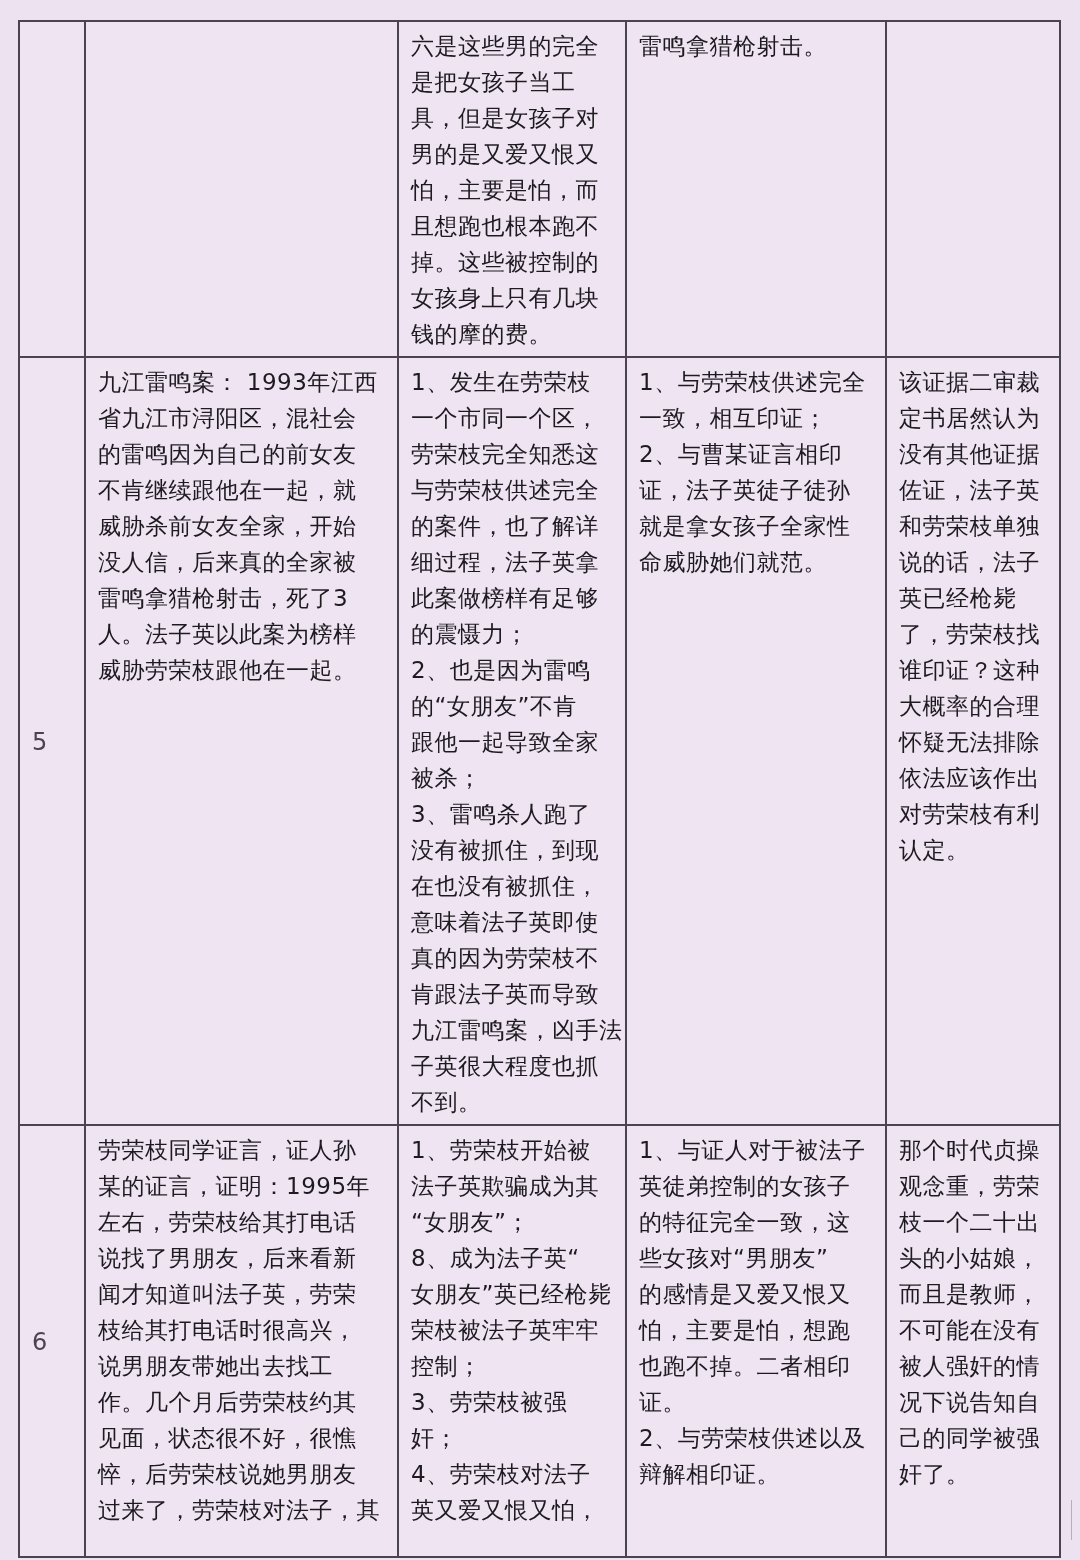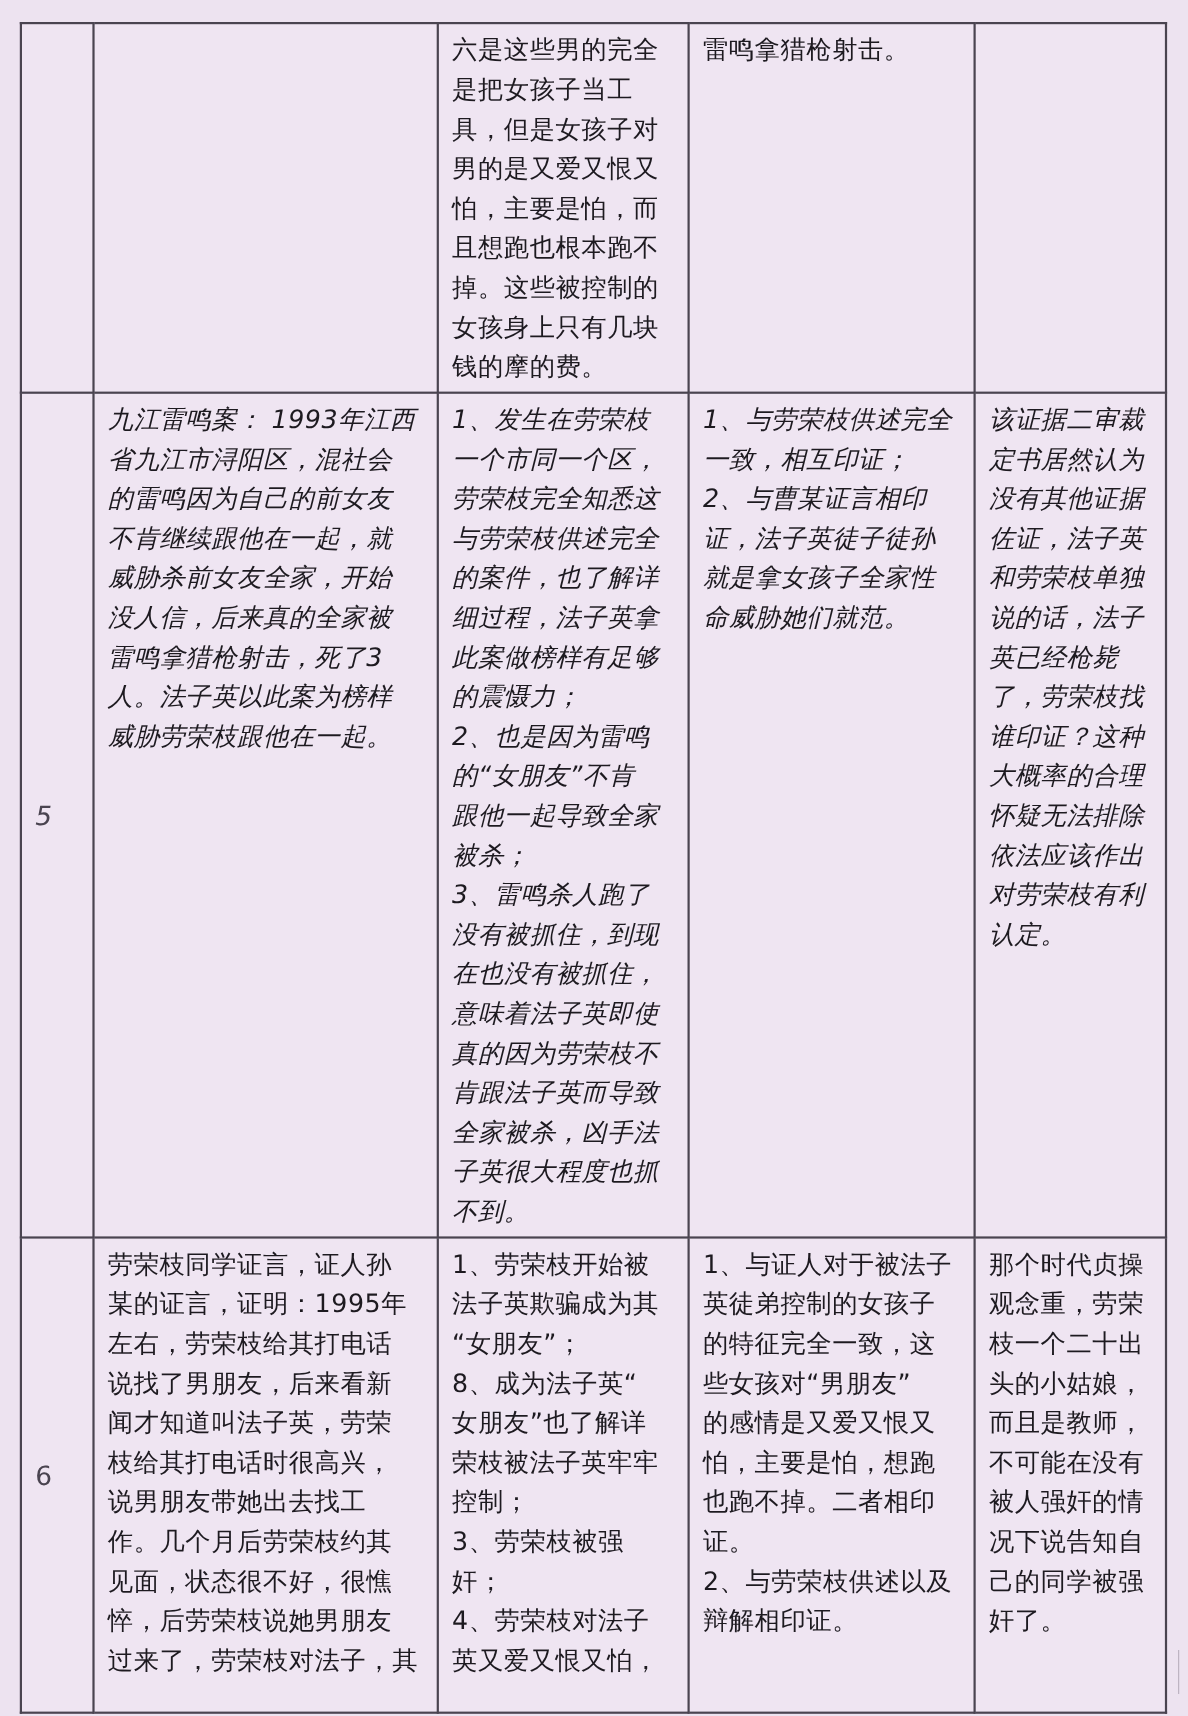--- a/index.html
+++ b/index.html
@@ -37,21 +37,21 @@
     font-size: 24px;
     color: #4a4450;
   }
   .line { display: block; white-space: nowrap; letter-spacing: 0.5px; }
   col.c1 { width: 66px; }
   col.c2 { width: 313px; }
   col.c3 { width: 228px; }
   col.c4 { width: 260px; }
   col.c5 { width: 174px; }
   tr.r-top td { height: 313px; }
-  tr.r-5 td { height: 744px; font-style: italic; }
+  tr.r-5 td { height: 744px; }
   tr.r-6 td { height: 420px; border-bottom-color: #4a4450; }
   .edge-right {
     position: absolute; right: 8px; top: 1500px; width: 1px; height: 40px;
     background: #b9aebd;
   }
 </style>
 </head>
 <body>
 
 <div class="table-wrap">
@@ -108,21 +108,21 @@
             <span class="line">2、也是因为雷鸣</span>
             <span class="line">的“女朋友”不肯</span>
             <span class="line">跟他一起导致全家</span>
             <span class="line">被杀；</span>
             <span class="line">3、雷鸣杀人跑了</span>
             <span class="line">没有被抓住，到现</span>
             <span class="line">在也没有被抓住，</span>
             <span class="line">意味着法子英即使</span>
             <span class="line">真的因为劳荣枝不</span>
             <span class="line">肯跟法子英而导致</span>
-            <span class="line">全家被杀，凶手法</span>
+            <span class="line">九江雷鸣案，凶手法</span>
             <span class="line">子英很大程度也抓</span>
             <span class="line">不到。</span>
           </td>
         <td>
             <span class="line">1、与劳荣枝供述完全</span>
             <span class="line">一致，相互印证；</span>
             <span class="line">2、与曹某证言相印</span>
             <span class="line">证，法子英徒子徒孙</span>
             <span class="line">就是拿女孩子全家性</span>
             <span class="line">命威胁她们就范。</span>
@@ -157,21 +157,21 @@
             <span class="line">作。几个月后劳荣枝约其</span>
             <span class="line">见面，状态很不好，很憔</span>
             <span class="line">悴，后劳荣枝说她男朋友</span>
             <span class="line">过来了，劳荣枝对法子，其</span>
           </td>
         <td>
             <span class="line">1、劳荣枝开始被</span>
             <span class="line">法子英欺骗成为其</span>
             <span class="line">“女朋友”；</span>
             <span class="line">8、成为法子英“</span>
-            <span class="line">女朋友”也了解详</span>
+            <span class="line">女朋友”英已经枪毙</span>
             <span class="line">荣枝被法子英牢牢</span>
             <span class="line">控制；</span>
             <span class="line">3、劳荣枝被强</span>
             <span class="line">奸；</span>
             <span class="line">4、劳荣枝对法子</span>
             <span class="line">英又爱又恨又怕，</span>
           </td>
         <td>
             <span class="line">1、与证人对于被法子</span>
             <span class="line">英徒弟控制的女孩子</span>

